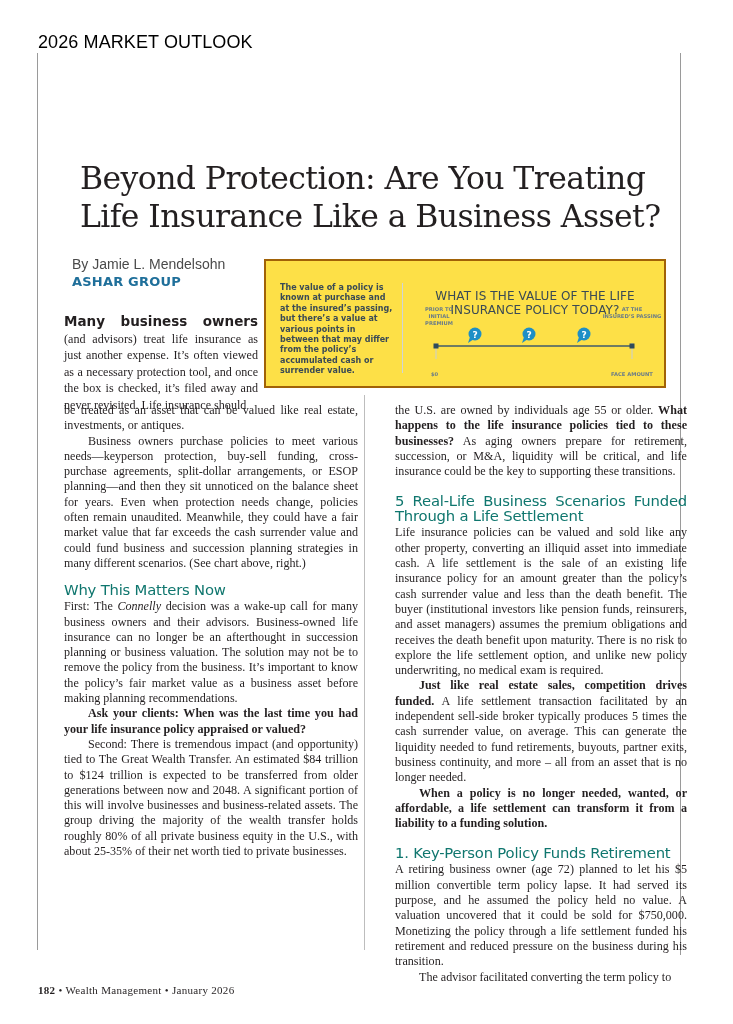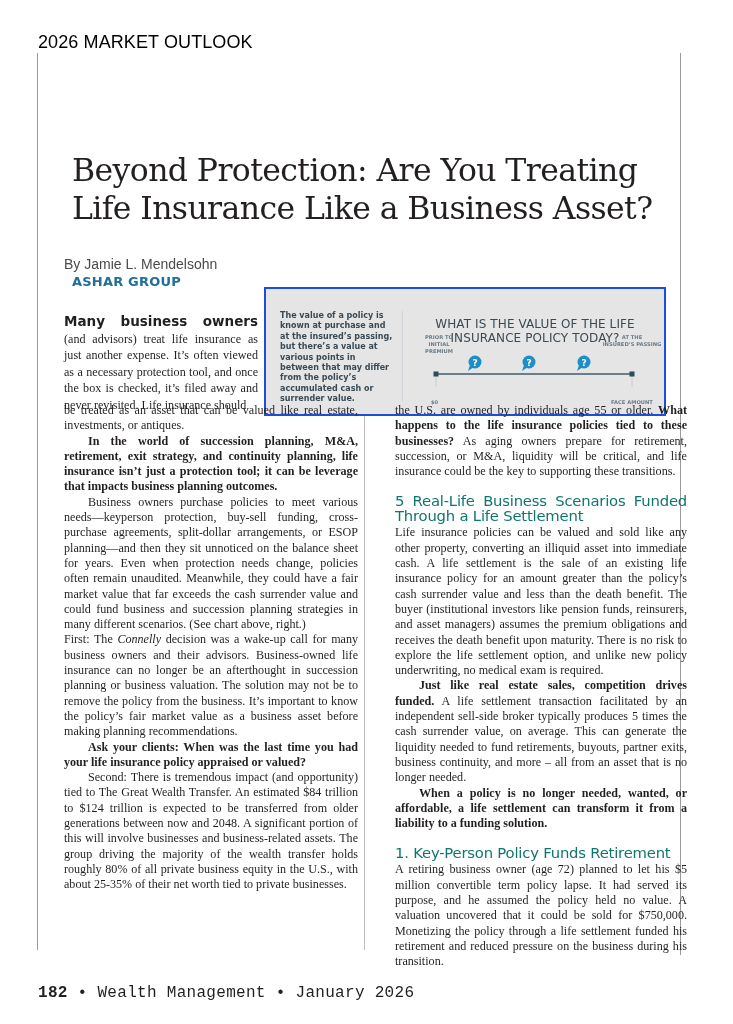--- a/index.html
+++ b/index.html
@@ -3,49 +3,49 @@
 <meta charset="utf-8">
 <style>
   html, body { margin: 0; padding: 0; background: #ffffff; }
   body { width: 733px; height: 1024px; position: relative; overflow: hidden; color: #231f20; }
   .abs { position: absolute; }
   .section-label { left: 38px; top: 32px; font-family: "Liberation Sans", sans-serif; font-size: 18px; letter-spacing: 0.1px; color: #000000; }
   .rule-left { left: 37px; top: 53px; width: 1px; height: 897px; background: #9a9a9a; }
   .rule-right { left: 680px; top: 53px; width: 1px; height: 902px; background: #9a9a9a; }
   .rule-mid { left: 364px; top: 395px; width: 1px; height: 555px; background: #bdbdbd; }
   .title { left: 64px; top: 143px; width: 610px; font-family: "DejaVu Serif", serif; font-size: 31.5px; line-height: 38px; color: #231f20; letter-spacing: -0.6px; }
-  .byline { left: 64px; top: 256px; font-family: "Liberation Sans", sans-serif; font-size: 14px; color: #4a4a4a; }
+  .byline { left: 72px; top: 256px; font-family: "Liberation Sans", sans-serif; font-size: 14px; color: #4a4a4a; }
   .org { left: 72px; top: 274px; font-family: "DejaVu Sans", sans-serif; font-weight: bold; font-size: 13px; color: #1f6f9a; letter-spacing: 0.2px; }
   .body-text { font-family: "Liberation Serif", serif; font-size: 12.1px; line-height: 15.3px; color: #231f20; text-align: justify; hyphens: auto; }
   .body-text p { margin: 0; }
   .body-text p.ind { text-indent: 24px; }
   .body-text b { font-weight: bold; }
   .lead-word { font-family: "DejaVu Sans", sans-serif; font-weight: bold; font-size: 13.5px; }
   .col1-top { left: 64px; top: 313px; width: 194px; }
   .col1 { left: 64px; top: 403px; width: 294px; }
   .col2 { left: 395px; top: 403px; width: 292px; }
   h2.sub { font-family: "DejaVu Sans", sans-serif; font-weight: normal; font-size: 14.8px; line-height: 15px; margin: 11px 0 2px 0; color: #0f766e; letter-spacing: -0.2px; }
-  .infobox { left: 264px; top: 259px; width: 402px; height: 129px; border: 2px solid #1d4ed8; box-sizing: border-box; background: #e5e5e5; margin-top: 28px; }
+  .infobox { left: 264px; top: 259px; width: 402px; height: 129px; border: 2px solid #a16207; box-sizing: border-box; background: #fde047; }
   .info-note { position: absolute; left: 14px; top: 22px; width: 116px; font-family: "DejaVu Sans", sans-serif; font-weight: bold; font-size: 8px; line-height: 10.4px; color: #3a4a55; }
   .info-divider { position: absolute; left: 136px; top: 22px; width: 1px; height: 90px; background: #d0d4d8; }
   .chart-wrap { position: absolute; left: 140px; top: 12px; width: 258px; height: 110px; }
   .chart-title { position: absolute; left: 0; width: 258px; top: 16px; text-align: center; font-family: "DejaVu Sans", sans-serif; font-weight: normal; font-size: 12px; color: #3a4a55; letter-spacing: 0.1px; }
   .chart-lbl { position: absolute; font-family: "DejaVu Sans", sans-serif; font-weight: bold; font-size: 5.2px; color: #6a7c88; line-height: 7px; text-align: center; }
-  .footer { left: 38px; top: 984px; font-family: Liberation Mono, monospace; font-size: 16px; color: #231f20; letter-spacing: 0.3px; }
+  .footer { left: 38px; top: 984px; font-family: Liberation Serif, serif; font-size: 11px; color: #231f20; letter-spacing: 0.3px; }
   .footer b { font-weight: bold; }
 </style>
 </head>
 <body>
 
 <div class="abs section-label">2026 MARKET OUTLOOK</div>
 <div class="abs rule-left"></div>
 <div class="abs rule-right"></div>
 <div class="abs rule-mid"></div>
 
-<h1 class="abs title" style="margin:8px;font-weight:normal;">Beyond Protection: Are You Treating Life Insurance Like a Business Asset?</h1>
+<h1 class="abs title" style="margin:16px;font-weight:normal;">Beyond Protection: Are You Treating Life Insurance Like a Business Asset?</h1>
 
 <div class="abs byline">By Jamie L. Mendelsohn</div>
 <div class="abs org">ASHAR GROUP</div>
 
 <div class="abs infobox">
   <div class="info-note">The value of a policy is known at purchase and at the insured’s passing, but there’s a value at various points in between that may differ from the policy’s accumulated cash or surrender value.</div>
   <div class="info-divider"></div>
   <div class="chart-wrap">
     <div class="chart-title">WHAT IS THE VALUE OF THE LIFE INSURANCE POLICY TODAY?</div>
     <div class="chart-lbl" style="left:8px;top:33px;width:50px;">
@@ -82,32 +82,33 @@
     <div class="chart-lbl" style="left:196px;top:98px;width:60px;">FACE AMOUNT</div>
   </div>
 </div>
 
 <div class="abs body-text col1-top">
   <p style="line-height:16.5px;"><span class="lead-word">Many business owners</span><span> (and advisors) treat life insurance as just another expense. It’s often viewed as a necessary protection tool, and once the box is checked, it’s filed away and never revisited. Life insurance should</span></p>
 </div>
 
 <div class="abs body-text col1">
   <p>be treated as an asset that can be valued like real estate, investments, or antiques.</p>
-  <p class="ind"><b>In the world of succession planning, M&amp;A, retirement, exit strategy, and continuity planning, life insurance isn’t just a protection tool; it can be leverage that impacts business planning outcomes.</b></p>
   <p class="ind">Business owners purchase policies to meet various needs—keyperson protection, buy-sell funding, cross-purchase agreements, split-dollar arrangements, or ESOP planning—and then they sit unnoticed on the balance sheet for years. Even when protection needs change, policies often remain unaudited. Meanwhile, they could have a fair market value that far exceeds the cash surrender value and could fund business and succession planning strategies in many different scenarios. (See chart above, right.)</p>
+  <h2 class="sub">Why This Matters Now</h2>
   <p><span>First: The </span><i>Connelly</i><span> decision was a wake-up call for many business owners and their advisors. Business-owned life insurance can no longer be an afterthought in succession planning or business valuation. The solution may not be to remove the policy from the business. It’s important to know the policy’s fair market value as a business asset before making planning recommendations.</span></p>
   <p class="ind"><b>Ask your clients: When was the last time you had your life insurance policy appraised or valued?</b></p>
   <p class="ind">Second: There is tremendous impact (and opportunity) tied to The Great Wealth Transfer. An estimated $84 trillion to $124 trillion is expected to be transferred from older generations between now and 2048. A significant portion of this will involve businesses and business-related assets. The group driving the majority of the wealth transfer holds roughly 80% of all private business equity in the U.S., with about 25-35% of their net worth tied to private businesses.</p>
 </div>
 
 <div class="abs body-text col2">
   <p><span>the U.S. are owned by individuals age 55 or older. </span><b>What happens to the life insurance policies tied to these businesses?</b><span> As aging owners prepare for retirement, succession, or M&amp;A, liquidity will be critical, and life insurance could be the key to supporting these transitions.</span></p>
   <h2 class="sub" style="margin-top:14px;">5 Real-Life Business Scenarios Funded Through a Life Settlement</h2>
   <p>Life insurance policies can be valued and sold like any other property, converting an illiquid asset into immediate cash. A life settlement is the sale of an existing life insurance policy for an amount greater than the policy’s cash surrender value and less than the death benefit. The buyer (institutional investors like pension funds, reinsurers, and asset managers) assumes the premium obligations and receives the death benefit upon maturity. There is no risk to explore the life settlement option, and unlike new policy underwriting, no medical exam is required.</p>
   <p class="ind"><b>Just like real estate sales, competition drives funded.</b><span> A life settlement transaction facilitated by an independent sell-side broker typically produces 5 times the cash surrender value, on average. This can generate the liquidity needed to fund retirements, buyouts, partner exits, business continuity, and more – all from an asset that is no longer needed.</span></p>
   <p class="ind"><b>When a policy is no longer needed, wanted, or affordable, a life settlement can transform it from a liability to a funding solution.</b></p>
   <h2 class="sub" style="margin-top:14px;">1. Key-Person Policy Funds Retirement</h2>
   <p>A retiring business owner (age 72) planned to let his $5 million convertible term policy lapse. It had served its purpose, and he assumed the policy held no value. A valuation uncovered that it could be sold for $750,000. Monetizing the policy through a life settlement funded his retirement and reduced pressure on the business during his transition.</p>
+  <p class="ind">The advisor facilitated converting the term policy to</p>
 </div>
 
 <div class="abs footer">
   <b>182</b><span> • </span><span>Wealth Management</span><span> • </span><span>January 2026</span>
 </div>
 
 </body></html>

